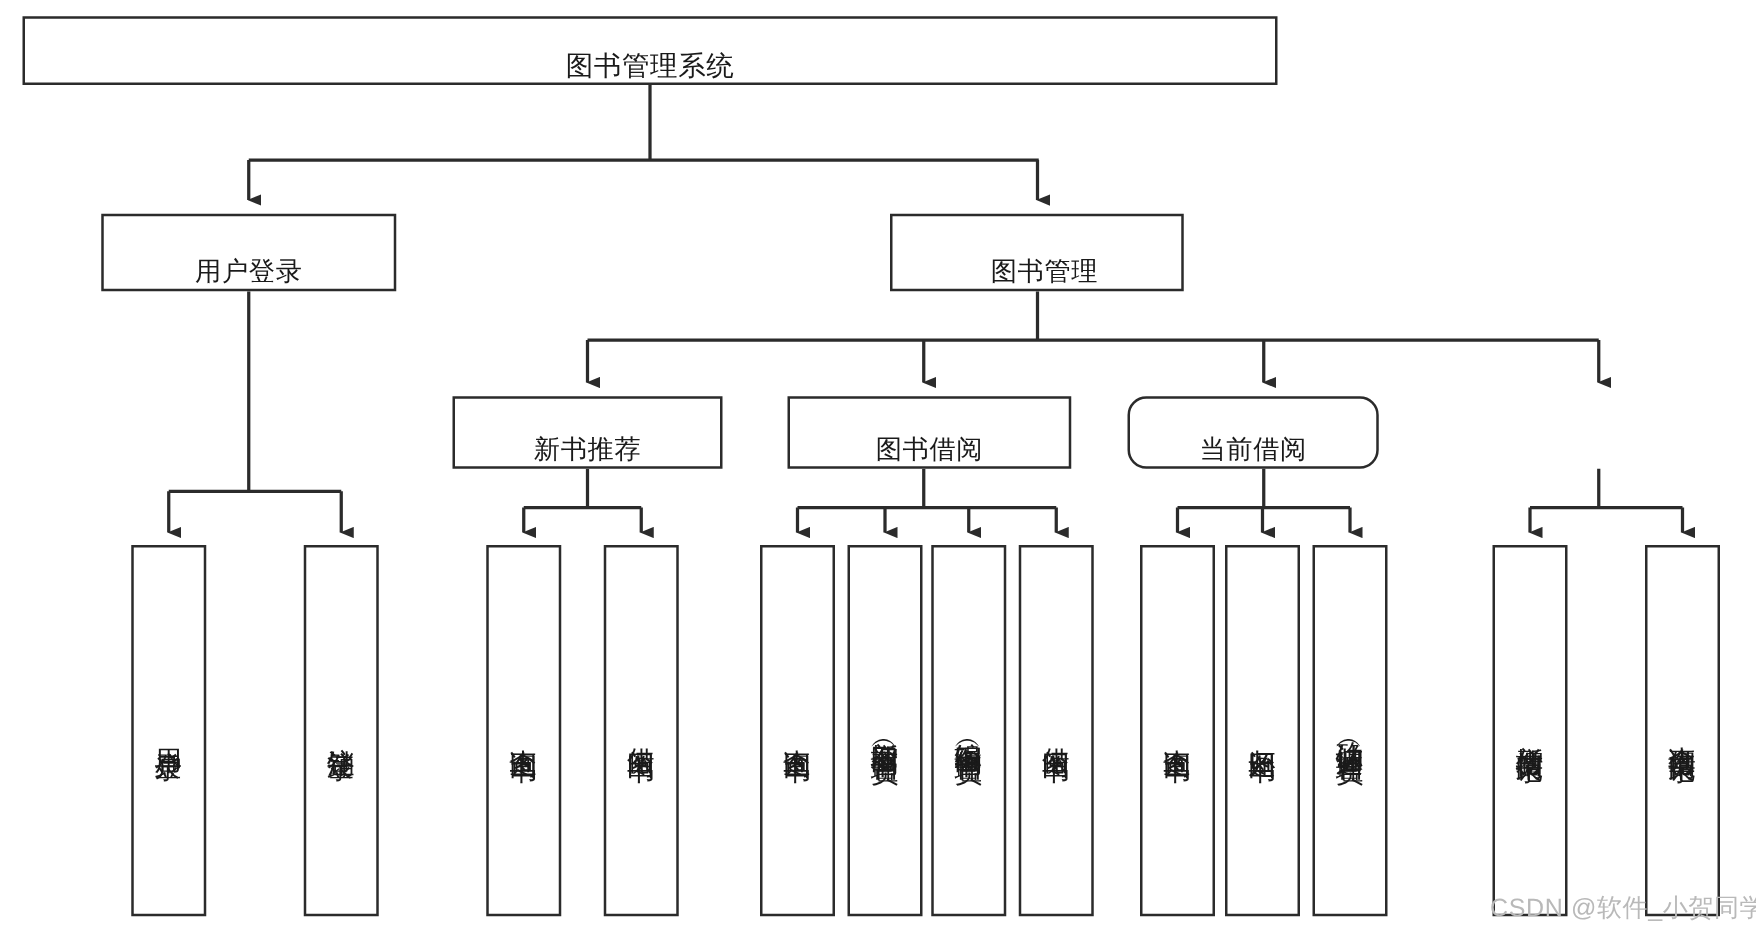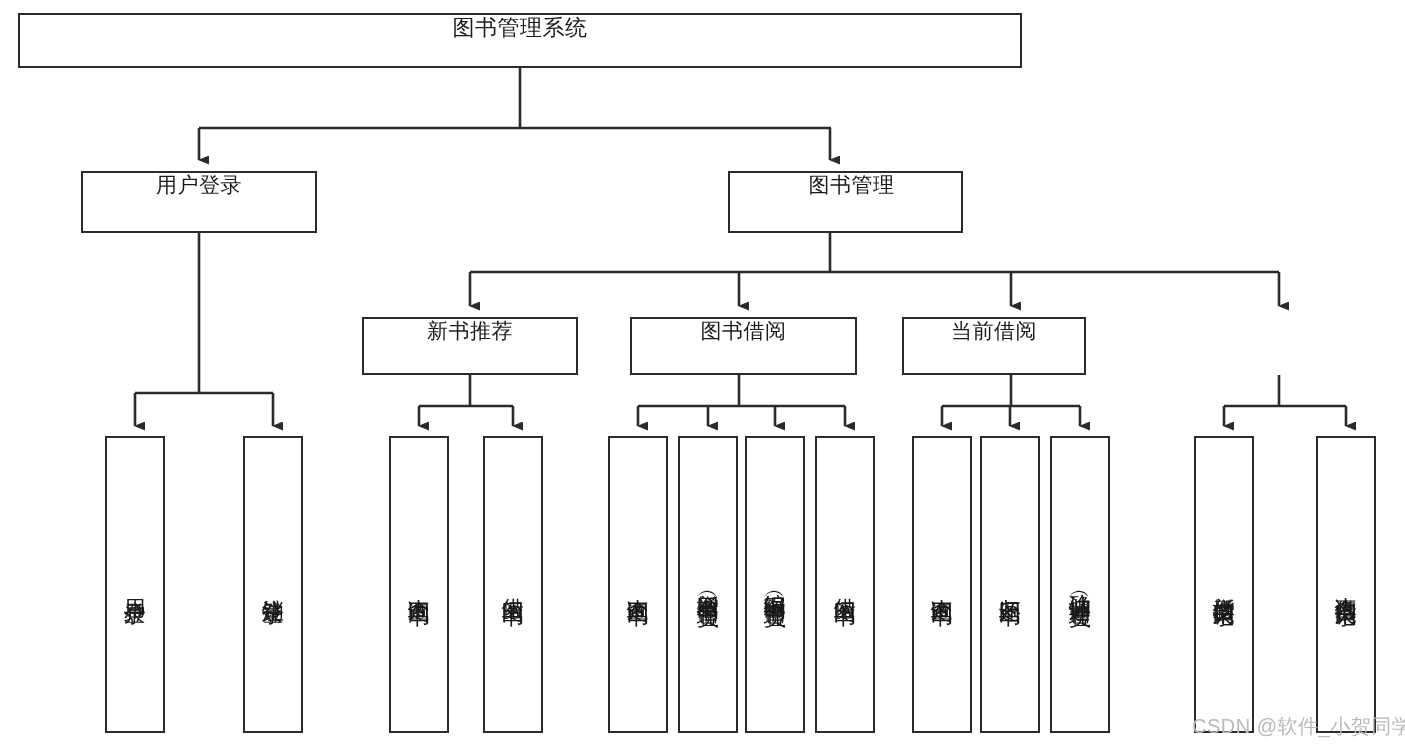--- a/index.html
+++ b/index.html
@@ -25,21 +25,21 @@
     width: 1405px;
     height: 747px;
     pointer-events: none;
   }
   .node {
     position: absolute;
     box-sizing: border-box;
     background: #ffffff;
     border: 2px solid #2b2b2b;
     display: flex;
-    align-items: flex-start;
+    align-items: flex-end;
     justify-content: center;
     color: #1a1a1a;
   }
   .node .node-label {
     display: block;
     text-align: center;
     line-height: 1.18;
     white-space: nowrap;
   }
   
@@ -140,31 +140,31 @@
     </g>
   </svg>
 
   <div class="node horiz root" style="left:18px; top:13px; width:1004px; height:55px;">
     <span class="node-label">图书管理系统</span>
   </div>
 
   <div class="node horiz" style="left:81px; top:171px; width:236px; height:62px;">
     <span class="node-label">用户登录</span>
   </div>
-  <div class="node horiz" style="left:728px; top:171px; width:235px; height:62px;padding-left:12px;">
+  <div class="node horiz" style="left:712px; top:171px; width:235px; height:62px;padding-left:12px;">
     <span class="node-label">图书管理</span>
   </div>
 
   <div class="node horiz" style="left:362px; top:317px; width:216px; height:58px;">
     <span class="node-label">新书推荐</span>
   </div>
   <div class="node horiz" style="left:630px; top:317px; width:227px; height:58px;">
     <span class="node-label">图书借阅</span>
   </div>
-  <div class="node horiz" style="left:902px; top:317px; width:184px; height:58px;">
+  <div class="node horiz" style="left:902px; top:317px; width:201px; height:58px;border-radius:15px;">
     <span class="node-label">当前借阅</span>
   </div>
 
   <div class="node vert" style="left:105px; top:436px; width:60px; height:297px;">
     <span class="node-label">用户登录</span>
   </div>
   <div class="node vert" style="left:243px; top:436px; width:60px; height:297px;">
     <span class="node-label">注销登录</span>
   </div>
 

